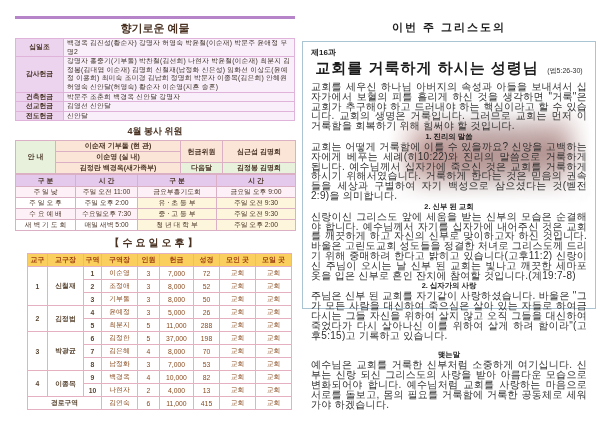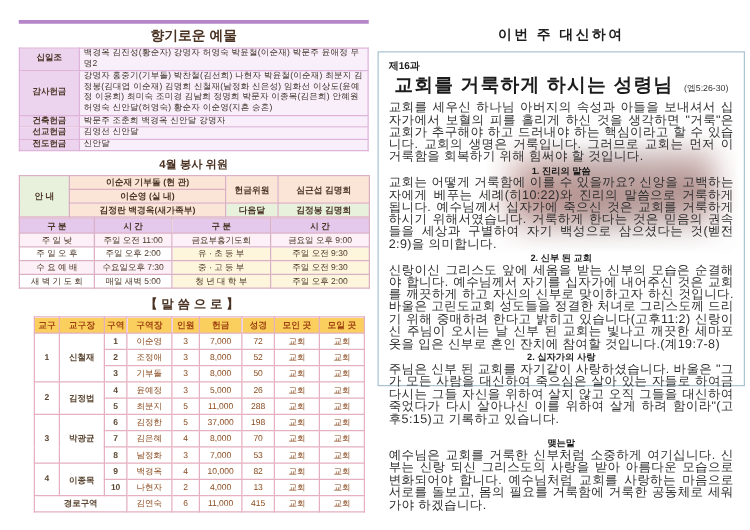--- a/index.html
+++ b/index.html
@@ -156,21 +156,21 @@
       </tr>
       <tr>
         <td class="row-white">새 벽 기 도 회</td>
         <td class="row-white">매일 새벽 5:00</td>
         <td class="bg-cream">청 년 대 학 부</td>
         <td class="bg-cream">주일 오후 2:00</td>
       </tr>
     </tbody>
       </table>
 
-    <div class="sec-title t3">【말씀으로】</div>
+    <div class="sec-title t3">【수요일오후】</div>
     <table class="rep-table">
       <colgroup>
           <col style="width:20px">
           <col style="width:36px">
           <col style="width:18px">
           <col style="width:36px">
           <col style="width:22px">
           <col style="width:34px">
           <col style="width:26px">
           <col style="width:36px">
@@ -298,21 +298,21 @@
         <td>11,000</td>
         <td>415</td>
         <td>교회</td>
         <td>교회</td>
       </tr>
     </tbody>
       </table>
   </div>
 
   <div class="right-col">
-    <div class="lesson-header">이번 주 대신하여</div>
+    <div class="lesson-header">이번 주 그리스도의</div>
 
     <div class="lesson-box">
       <div class="city-photo"></div>
 
       <div class="lesson-number">제16과</div>
       <div class="lesson-titleline">
         <span class="lesson-title">교회를 거룩하게 하시는 성령님</span>
         <span class="lesson-ref">(엡5:26-30)</span>
       </div>
 

